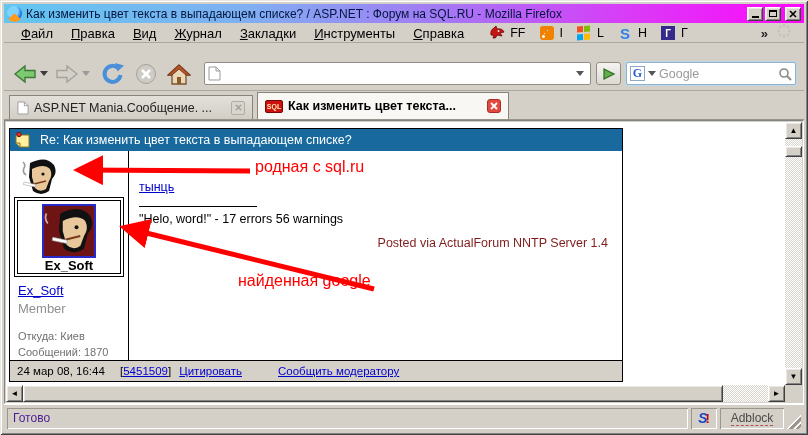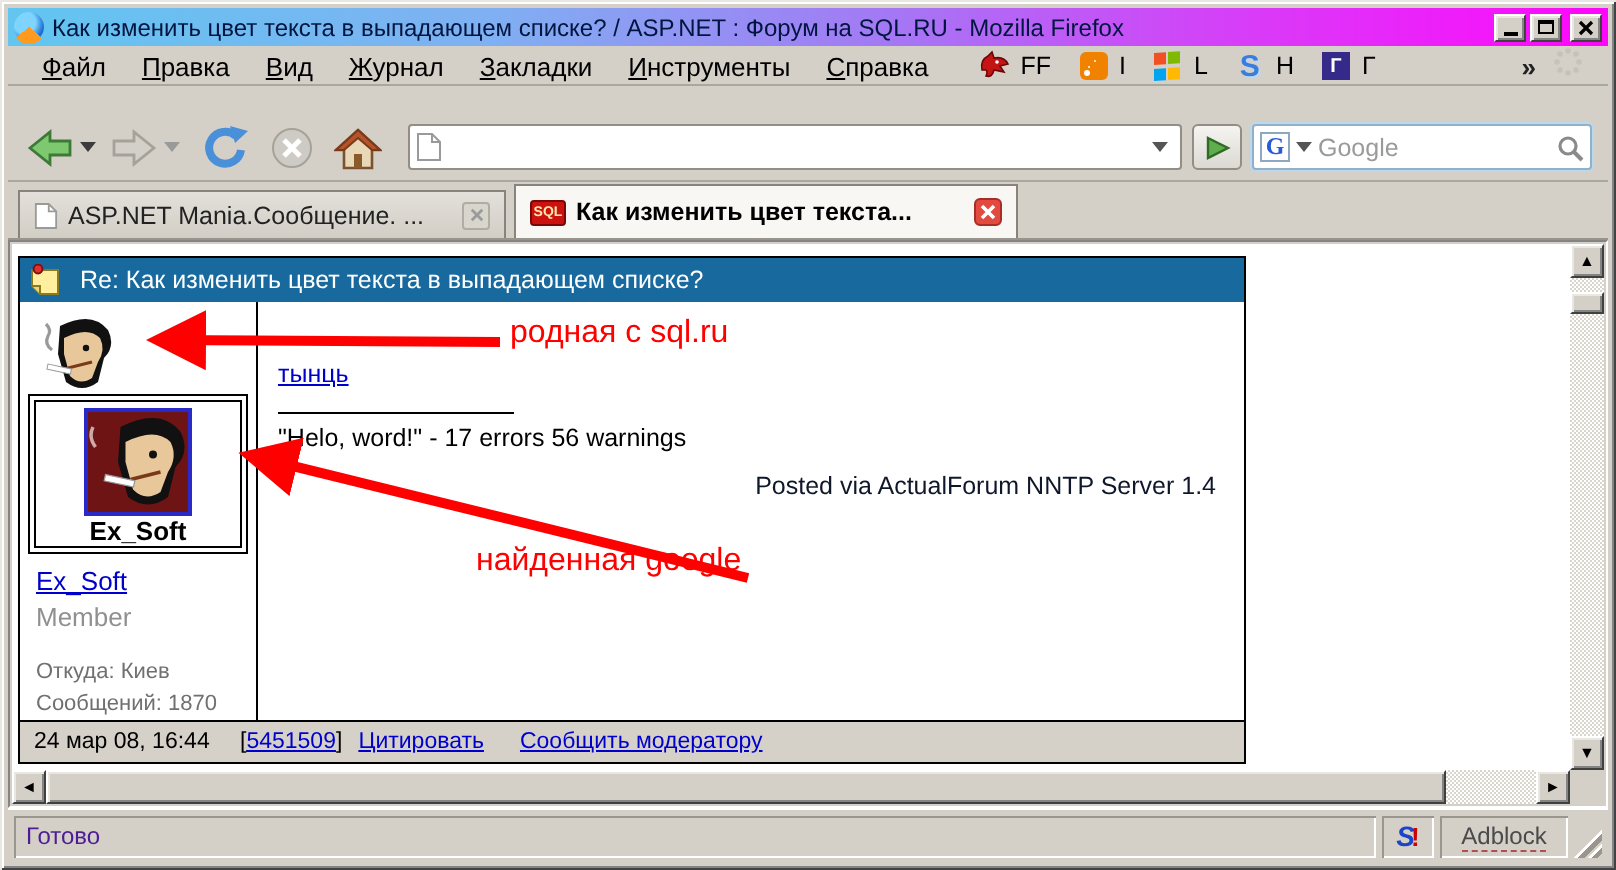--- a/index.html
+++ b/index.html
@@ -148,25 +148,25 @@
 
   .link{ color:#0000cc; text-decoration:underline; cursor:pointer; }
   .profile-link{ position:absolute; left:8px; top:132px; font-size:13px; }
   .role{ position:absolute; left:8px; top:150px; font-size:13px; color:#909090; }
   .loc{ position:absolute; left:8px; top:179px; font-size:11px; color:#707070; }
   .msgs{ position:absolute; left:8px; top:195px; font-size:11px; color:#707070; }
 
   .post-link{ position:absolute; left:10px; top:29px; font-size:12.5px; }
   .sig-sep{ position:absolute; left:10px; top:55px; width:118px; border-top:1px solid #000; }
   .sig{ position:absolute; left:10px; top:61px; font-size:12.5px; color:#000; }
-  .posted-via{ position:absolute; right:14px; top:85px; font-size:12.5px; color:#0f172a; }
+  .posted-via{ position:absolute; right:14px; top:85px; font-size:12.5px; color:#7f1d1d; }
 
   .pf-date{ width:103px; flex:none; }
   .pf-id{ margin-right:8px;text-decoration:underline; }
-  .pf-quote{ margin-right:18px; }
+  .pf-quote{ margin-right:36px; }
 
   
   .annot{ position:absolute; color:#ff0000; font-size:16px; white-space:nowrap; z-index:6; }
   .annot1{ left:249px; top:36px; }
   .annot2{ left:232px; top:150px; }
   .arrows{ position:absolute; inset:0; width:100%; height:100%; z-index:5; pointer-events:none; }
 
   
   .statusbar{ position:absolute; left:4px; right:4px; bottom:4px; height:27px;
     display:flex; align-items:center; padding:2px 3px 2px 3px; gap:3px; background:#d4d0c8; border-top:1px solid #fff; }

